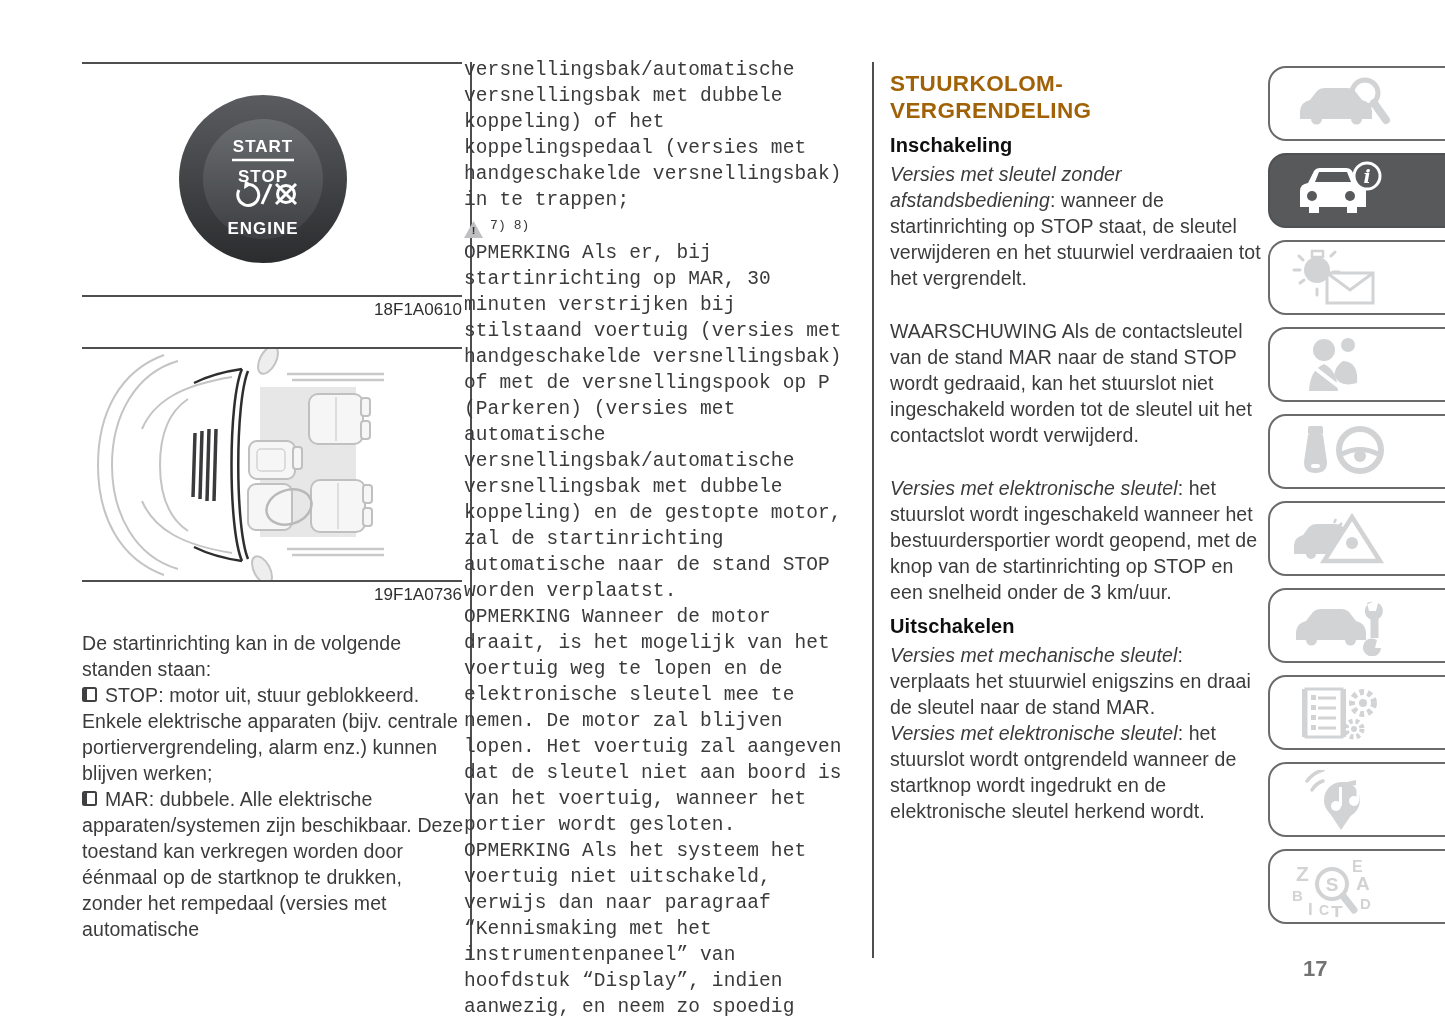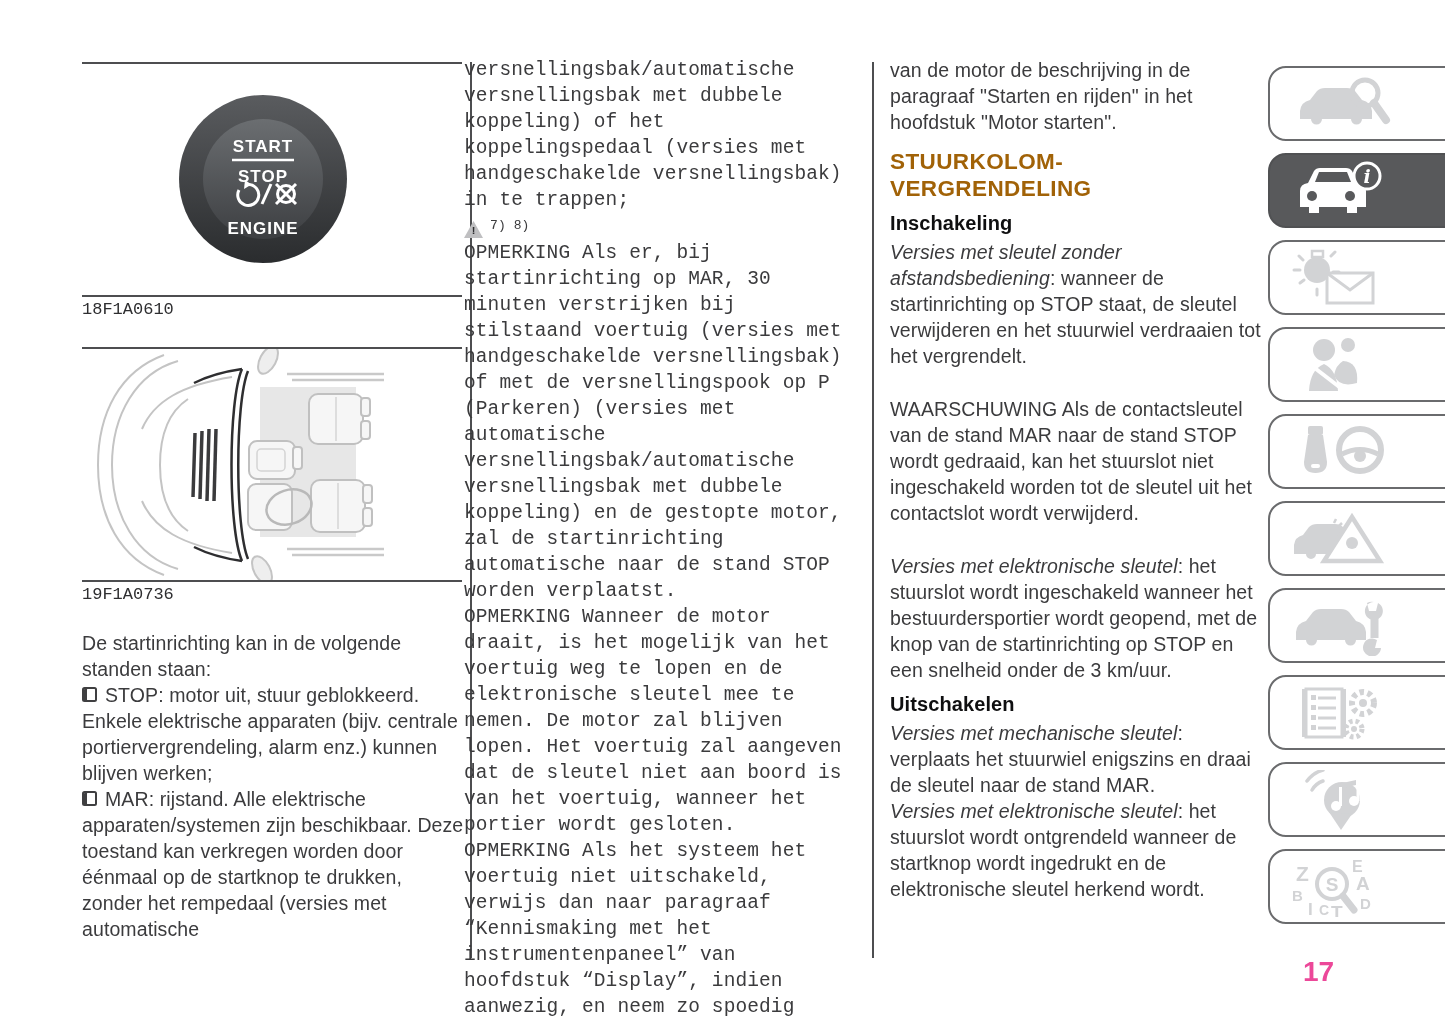--- a/index.html
+++ b/index.html
@@ -36,38 +36,38 @@
   .vdivider{position:absolute;top:62px;width:2px;height:896px;background:#4d4e50;}
   #divider-1{left:470px;}
   #divider-2{left:872px;}
   
   .figure{position:absolute;left:82px;width:380px;}
   #figure-18{top:62px;}
   #figure-19{top:347px;}
   .fig-rule{height:2px;background:#4d4e50;}
   .fig-body{height:231px;display:flex;align-items:center;}
   .fig-caption{
-    display:flex;justify-content:flex-start;margin-top:3px;
-    font-size:17px;color:#2e2e30;font-family:Liberation Mono, monospace;
+    display:flex;justify-content:flex-end;margin-top:3px;
+    font-size:17px;color:#2e2e30;
   }
   .btn-txt{fill:#ffffff;font-family:"Liberation Sans",sans-serif;font-weight:bold;font-size:17px;text-anchor:middle;letter-spacing:1px;}
   
   .tabbar{
     position:absolute;left:1268px;top:0;width:210px;height:1019px;
     display:flex;flex-direction:column;gap:12px;padding-top:66px;box-sizing:border-box;
   }
   .tab{
     height:75px;flex:0 0 75px;border:2px solid #6a6b6d;border-radius:18px;background:#ffffff;
     color:#d2d3d5;display:flex;align-items:center;padding-left:16px;box-sizing:border-box;
   }
   .tab.active{background:#58595b;border-color:#505153;color:#ffffff;}
   .tab-icon{width:110px;height:60px;display:block;}
   .tab-icon svg{width:110px;height:60px;display:block;}
   
-  .page-number{position:absolute;left:1303px;top:956px;font-size:28px;font-weight:bold;color:#ec4899;}
+  .page-number{position:absolute;left:1303px;top:956px;font-size:22px;font-weight:bold;color:#737373;}
 </style>
 </head>
 <body>
 
 <div class="page">
 
   <div class="figure" id="figure-18">
     <div class="fig-rule"></div>
     <div class="fig-body">
       <svg viewBox="0 0 380 231" width="380" height="231">
@@ -162,33 +162,32 @@
     <div class="fig-rule"></div>
     <div class="fig-caption">
       <span>19</span>
       <span>F1A0736</span>
     </div>
   </div>
 
   <div class="textcol" id="col-left-text">
       <p class="para"><span>De startinrichting kan in de volgende standen staan:</span></p>
       <p class="para"><span class="square-bullet"></span><span>STOP: motor uit, stuur geblokkeerd. Enkele elektrische apparaten (bijv. centrale portiervergrendeling, alarm enz.) kunnen blijven werken;</span></p>
-      <p class="para"><span class="square-bullet"></span><span>MAR: rijstand. Alle elektrische apparaten/systemen zijn beschikbaar. Deze toestand kan verkregen worden door éénmaal op de startknop te drukken, zonder het rempedaal (versies met automatische</span></p>
+      <p class="para"><span class="square-bullet"></span><span>MAR: dubbele. Alle elektrische apparaten/systemen zijn beschikbaar. Deze toestand kan verkregen worden door éénmaal op de startknop te drukken, zonder het rempedaal (versies met automatische</span></p>
     </div>
   <div class="vdivider" id="divider-1"></div>
   <div class="textcol" id="col-mid">
       <p class="para"><span>versnellingsbak/automatische versnellingsbak met dubbele koppeling) of het koppelingspedaal (versies met handgeschakelde versnellingsbak) in te trappen;</span></p>
       <p class="para"><span class="warn-triangle">!</span><span class="warn-refs">7) 8)</span></p>
       <p class="para"><span>OPMERKING Als er, bij startinrichting op MAR, 30 minuten verstrijken bij stilstaand voertuig (versies met handgeschakelde versnellingsbak) of met de versnellingspook op P (Parkeren) (versies met automatische versnellingsbak/automatische versnellingsbak met dubbele koppeling) en de gestopte motor, zal de startinrichting automatische naar de stand STOP worden verplaatst.</span></p>
       <p class="para"><span>OPMERKING Wanneer de motor draait, is het mogelijk van het voertuig weg te lopen en de elektronische sleutel mee te nemen. De motor zal blijven lopen. Het voertuig zal aangeven dat de sleutel niet aan boord is van het voertuig, wanneer het portier wordt gesloten.</span></p>
       <p class="para"><span>OPMERKING Als het systeem het voertuig niet uitschakeld, verwijs dan naar paragraaf “Kennismaking met het instrumentenpaneel” van hoofdstuk “Display”, indien aanwezig, en neem zo spoedig mogelijk contact op met een dealer van het Fiat Servicenetwerk. Zie voor meer informatie over het starten</span></p>
     </div>
   <div class="vdivider" id="divider-2"></div>
   <div class="textcol" id="col-right">
-      <p class="para"><span>van de motor de beschrijving in de paragraaf "Starten en rijden" in het hoofdstuk "Motor starten".</span></p>
       <h2 class="heading"><span>STUURKOLOM-
 VERGRENDELING</span></h2>
       <h3 class="subheading"><span>Inschakeling</span></h3>
       <p class="para"><em>Versies met sleutel zonder afstandsbediening</em><span>: wanneer de startinrichting op STOP staat, de sleutel verwijderen en het stuurwiel verdraaien tot het vergrendelt.</span></p>
       <p class="para gap-before"><span>WAARSCHUWING Als de contactsleutel van de stand MAR naar de stand STOP wordt gedraaid, kan het stuurslot niet ingeschakeld worden tot de sleutel uit het contactslot wordt verwijderd.</span></p>
       <p class="para gap-before"><em>Versies met elektronische sleutel</em><span>: het stuurslot wordt ingeschakeld wanneer het bestuurdersportier wordt geopend, met de knop van de startinrichting op STOP en een snelheid onder de 3 km/uur.</span></p>
       <h3 class="subheading"><span>Uitschakelen</span></h3>
       <p class="para"><em>Versies met mechanische sleutel</em><span>: verplaats het stuurwiel enigszins en draai de sleutel naar de stand MAR.</span></p>
       <p class="para"><em>Versies met elektronische sleutel</em><span>: het stuurslot wordt ontgrendeld wanneer de startknop wordt ingedrukt en de elektronische sleutel herkend wordt.</span></p>
     </div>

